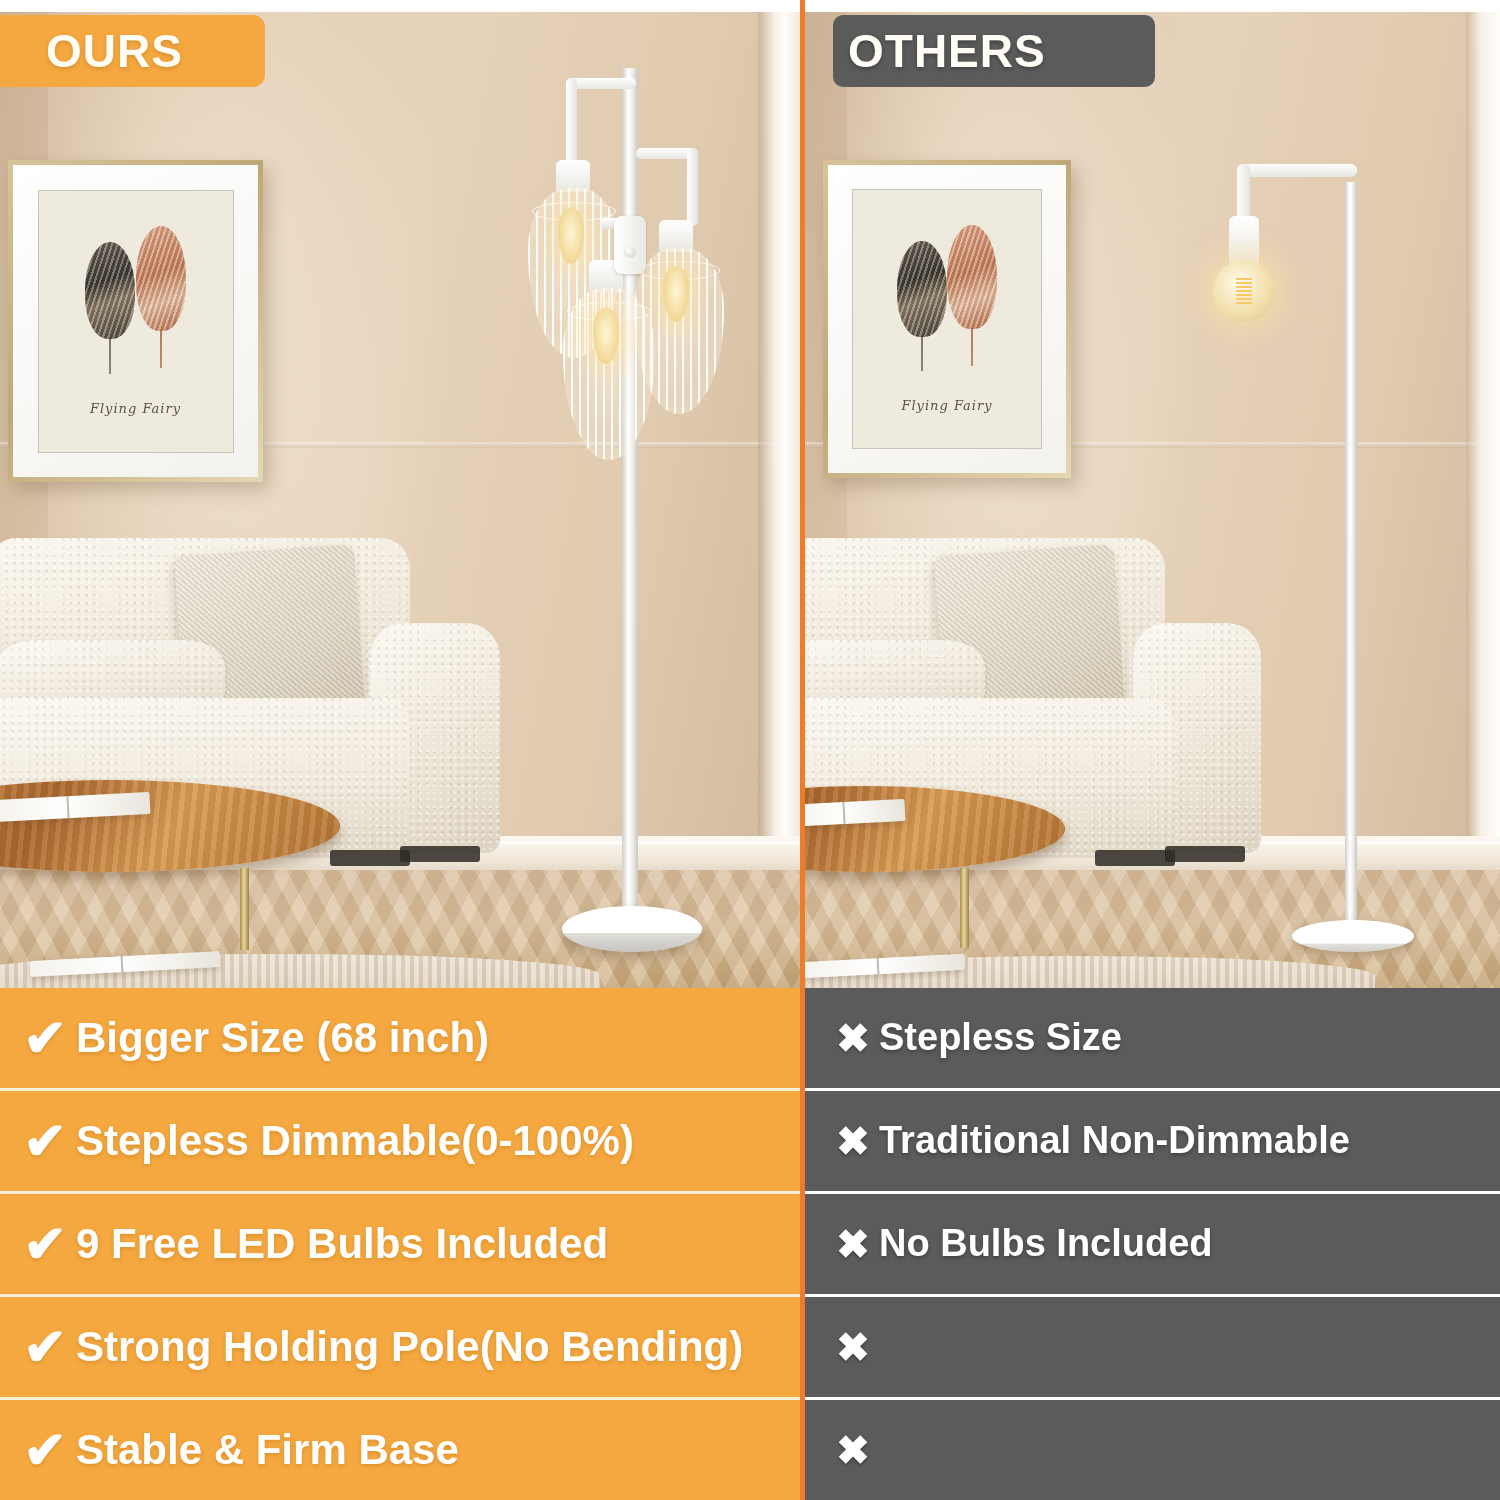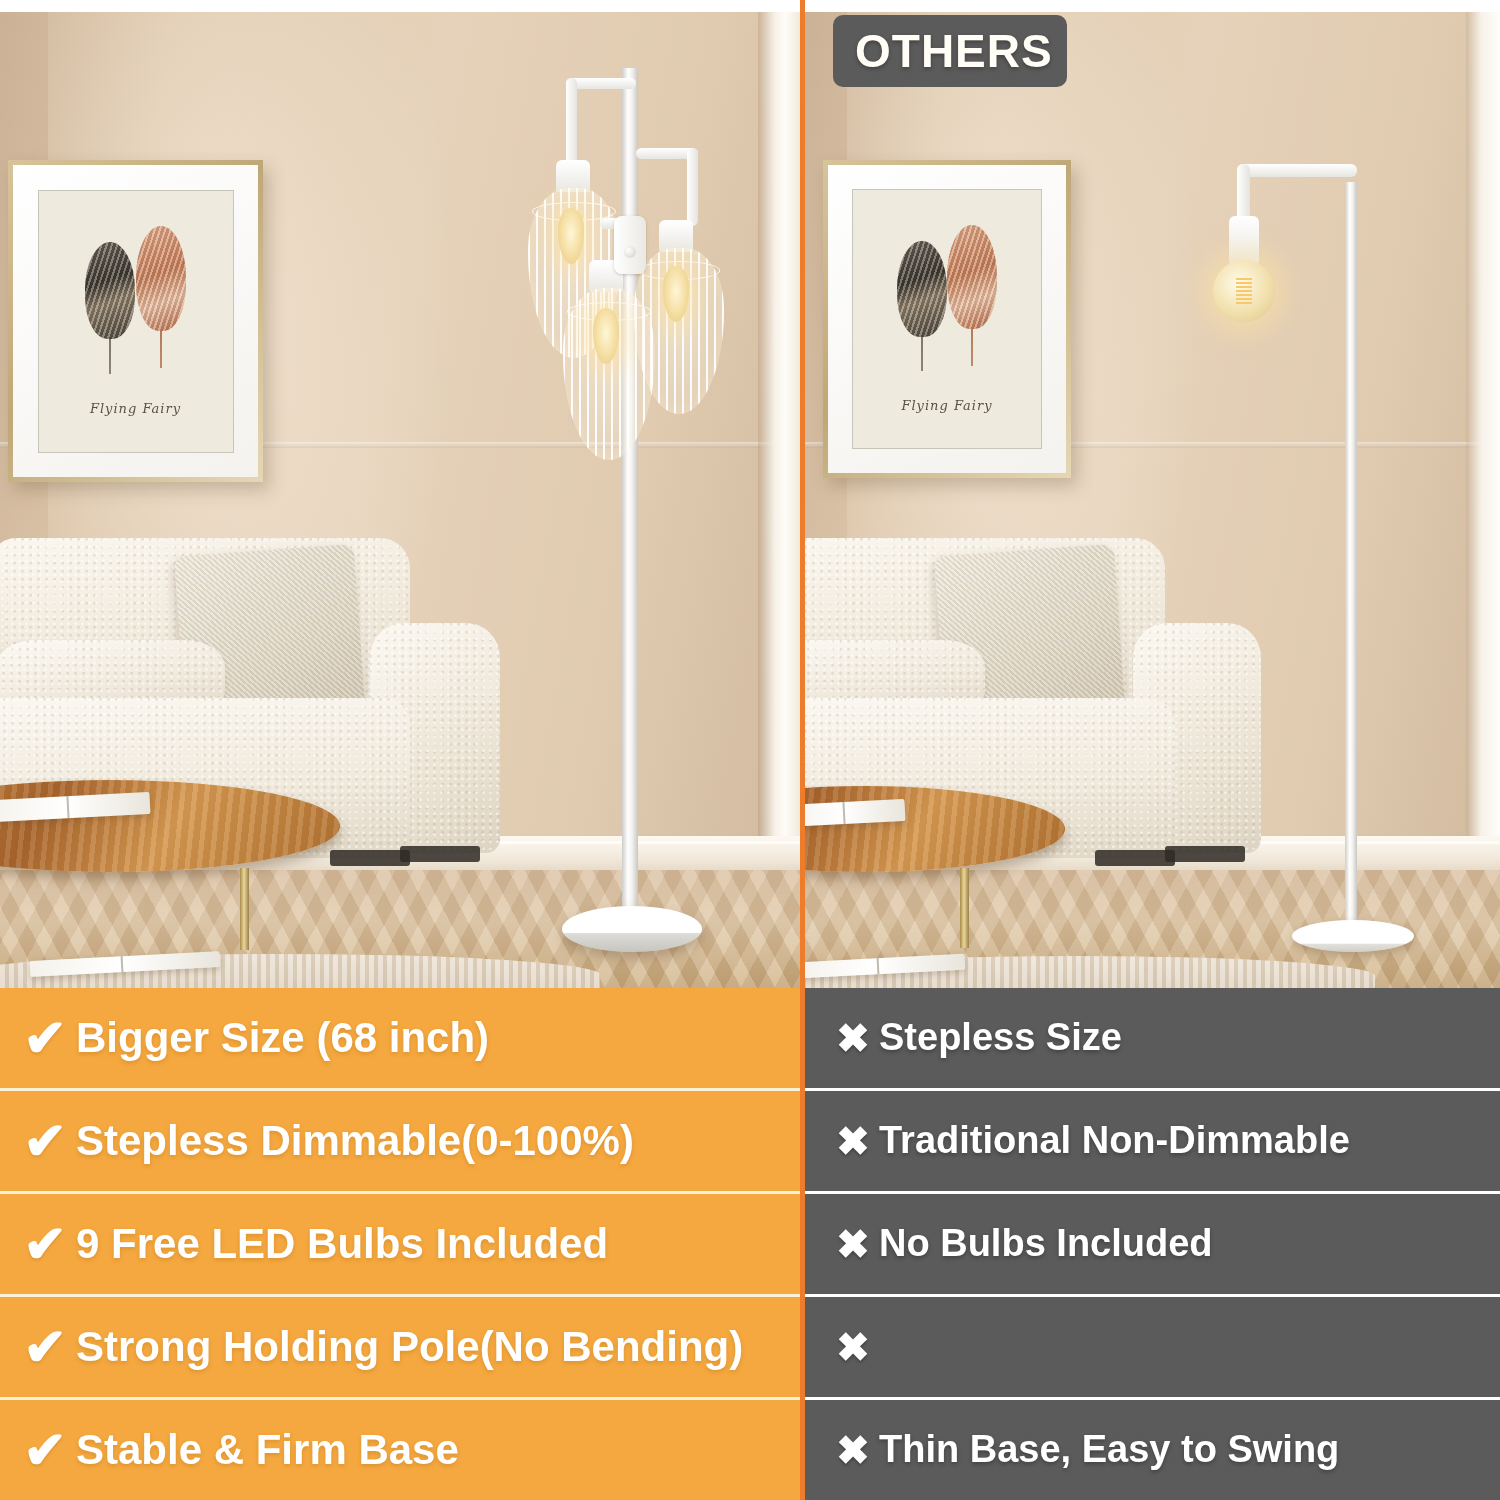--- a/index.html
+++ b/index.html
@@ -137,22 +137,22 @@
 
   
   .divider{position:absolute;left:800px;top:0;width:5px;height:988px;background:#ef7c2a;z-index:9;}
 
   
   .badge{position:absolute;top:15px;display:flex;align-items:center;
         font-weight:bold;color:#fffdf5;letter-spacing:1px;z-index:10;}
   .badge.ours{left:0;width:265px;height:72px;background:#f5a83f;
         border-radius:0 12px 12px 0;padding-left:46px;box-sizing:border-box;
         font-size:46px;text-shadow:0 2px 4px rgba(120,70,10,.25);}
-  .badge.others{left:833px;width:234px;height:72px;background:#5b5b5b;
-        border-radius:10px;padding-left:22px;box-sizing:border-box;
+  .badge.others{left:833px;width:322px;height:72px;background:#5b5b5b;
+        border-radius:10px;padding-left:15px;box-sizing:border-box;
         font-size:46px;text-shadow:0 2px 4px rgba(0,0,0,.3);}
 
   
   .features{position:absolute;left:0;top:988px;width:1500px;height:512px;display:flex;}
   .col{display:flex;flex-direction:column;}
   .col.ours{width:800px;background:#f5a83f;}
   .col.sep{width:5px;background:#ef7c2a;}
   .col.others{width:695px;background:#5b5b5b;}
   .frow{flex:1;display:flex;align-items:center;box-sizing:border-box;position:relative;}
   .col.ours .frow{padding-left:14px;border-bottom:3px solid #fdf2d8;}
@@ -317,20 +317,23 @@
       <div class="arm-h" style="left:432px;top:152px;width:120px;height:13px;"></div>
       <div class="arm-v" style="left:432px;top:152px;height:60px;width:13px;"></div>
       <div class="socket" style="left:424px;top:204px;width:30px;height:48px;"></div>
       <div class="bulb-g" style="left:408px;top:248px;width:62px;height:62px;">
         <div class="filament" style="top:18px;width:16px;height:28px;"></div>
       </div>
     </div>
 
     <div class="divider"></div>
 
+    <div class="badge ours">
+      <span>OURS</span>
+    </div>
     <div class="badge others">
       <span>OTHERS</span>
     </div>
   </div>
 
   <div class="features">
 
     <div class="col ours">
       <div class="frow">
         <span class="mark check">✔</span>
@@ -367,18 +370,17 @@
       </div>
       <div class="frow">
         <span class="mark cross">✖</span>
         <span class="ftext">No Bulbs Included</span>
       </div>
       <div class="frow">
         <span class="mark cross">✖</span>
       </div>
       <div class="frow">
         <span class="mark cross">✖</span>
-        <span class="ftext">Thin Base, Easy to Swing</span>
       </div>
     </div>
   </div>
 
 </div>
 
 </body></html>

